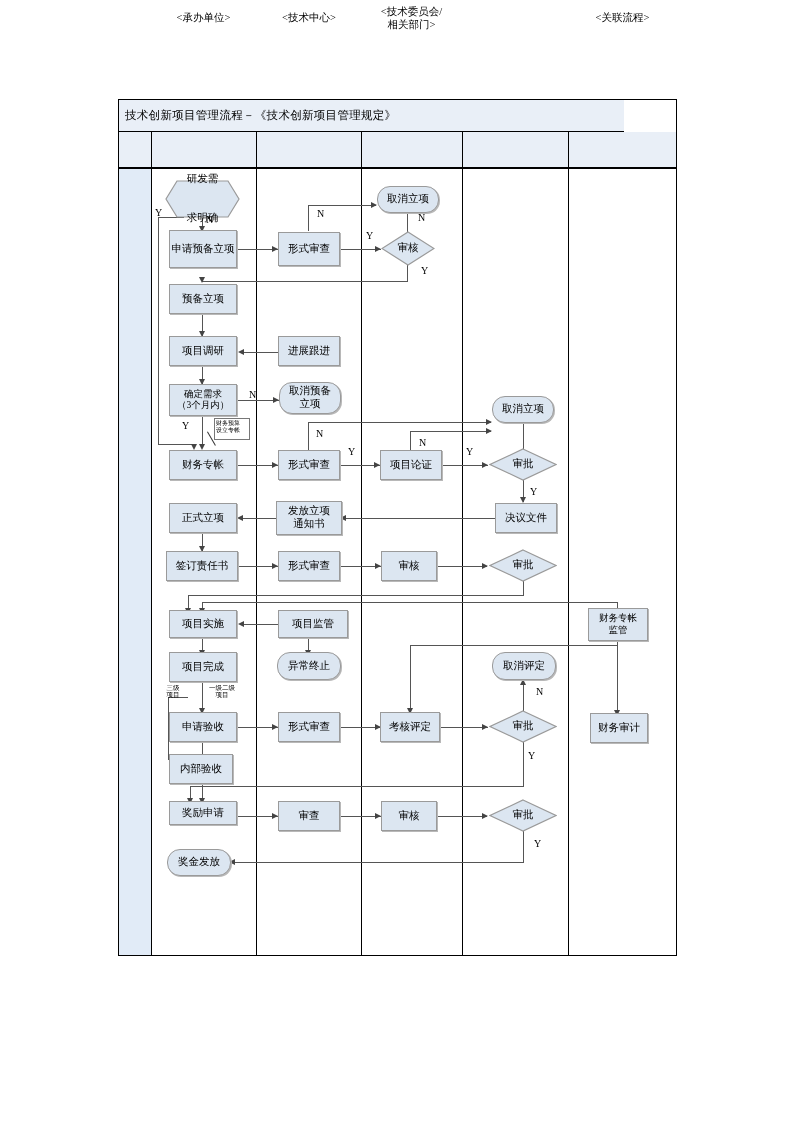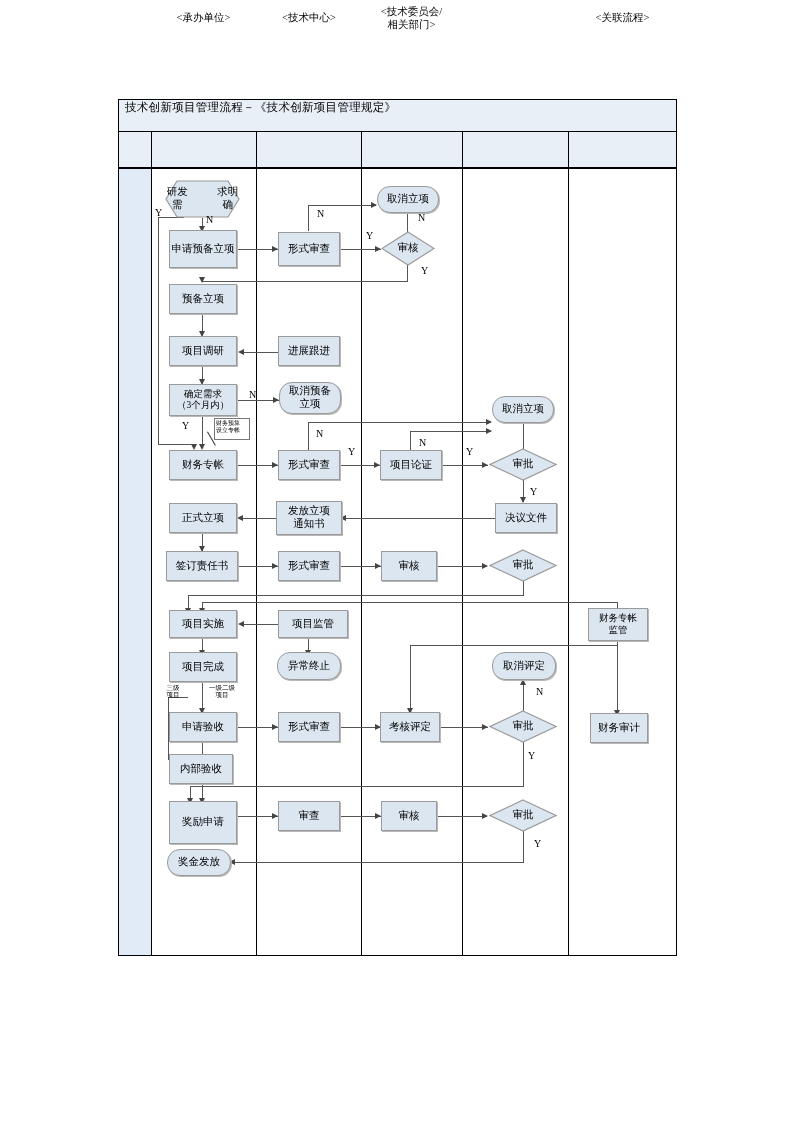--- a/index.html
+++ b/index.html
@@ -1,22 +1,22 @@
 <!DOCTYPE html>
 <html><head>
 <meta charset="utf-8">
 <style>
   html,body{margin:0;padding:0;background:#ffffff;}
   body{width:794px;height:1123px;font-family:"Liberation Serif","DejaVu Serif",serif;}
   #page{position:relative;width:794px;height:1123px;overflow:hidden;background:#fff;}
 
   
   .frame{position:absolute;left:118px;top:99px;width:559px;height:857px;border:1px solid #000;box-sizing:border-box;}
-  .titlebar{position:absolute;left:119px;top:100px;width:557px;height:32px;background:#e9eff7;
-            border-bottom:1px solid #000;box-sizing:border-box;display:flex;padding-left:6px;}
+  .titlebar{position:absolute;left:119px;top:100px;width:505px;height:32px;background:#e9eff7;
+            border-bottom:1px solid #000;box-sizing:border-box;display:flex;align-items:center;padding-left:6px;}
   .titlebar span{font-size:11.5px;color:#000;letter-spacing:.3px;}
   .headrow{position:absolute;left:119px;top:132px;width:557px;height:36px;background:#e9eff7;
            border-bottom:1px solid #000;box-sizing:border-box;}
   .headcell{position:absolute;top:0;height:36px;display:flex;align-items:center;justify-content:center;
             text-align:center;font-size:10.5px;line-height:1.25;color:#000;box-sizing:border-box;}
   .leftband{position:absolute;left:119px;top:132px;width:32px;height:823px;background:#e1ebf7;}
   .vline{position:absolute;top:132px;width:1px;height:823px;background:#000;}
   .hline-head{position:absolute;left:119px;top:168px;width:557px;height:1px;background:#000;}
 
   
@@ -209,21 +209,21 @@
   <div class="ln h" style="left:437px;top:816px;width:50px;"></div>
   <div class="ar r" style="left:482px;top:812.6px;"></div>
 
   <div class="ln v" style="left:523px;top:831px;height:32px;"></div>
   <div class="ln h" style="left:231px;top:862px;width:293px;"></div>
   <div class="ar l" style="left:229px;top:858.6px;"></div>
 
   <div class="ln v" style="left:617px;top:641px;height:72px;"></div>
   <div class="ar d" style="left:614px;top:710px;"></div>
 
-  <div class="node hex" style="left:165px;top:180px;width:75px;height:38px;gap:26px;">
+  <div class="node hex" style="left:165px;top:180px;width:75px;height:38px;flex-direction:column;gap:26px;">
     <svg class="shp" viewBox="0 0 75 38" preserveAspectRatio="none">
       <polygon points="12,1 63,1 74,19 63,37 12,37 1,19"></polygon>
     </svg>
     <span class="txt">研发需</span>
     <span class="txt">求明确</span>
   </div>
 
   <div class="node" style="left:169px;top:230px;width:68px;height:38px;flex-direction:row;">
     <span>申请预备</span>
     <span>立项</span>
@@ -304,21 +304,21 @@
     <svg class="shp" viewBox="0 0 68 33" preserveAspectRatio="none">
       <polygon points="34,1 67,16.5 34,32 1,16.5"></polygon>
     </svg>
     <span class="txt">审批</span>
   </div>
 
   <div class="node" style="left:590px;top:713px;width:58px;height:30px;">财务审计</div>
 
   <div class="node" style="left:169px;top:754px;width:64px;height:30px;">内部验收</div>
 
-  <div class="node" style="left:169px;top:801px;width:68px;height:43px;">奖励申请</div>
+  <div class="node" style="left:169px;top:801px;width:68px;height:24px;">奖励申请</div>
   <div class="node" style="left:278px;top:801px;width:62px;height:30px;">审查</div>
   <div class="node" style="left:381px;top:801px;width:56px;height:30px;">审核</div>
 
   <div class="node dia" style="left:489px;top:799px;width:68px;height:33px;">
     <svg class="shp" viewBox="0 0 68 33" preserveAspectRatio="none">
       <polygon points="34,1 67,16.5 34,32 1,16.5"></polygon>
     </svg>
     <span class="txt">审批</span>
   </div>
 

